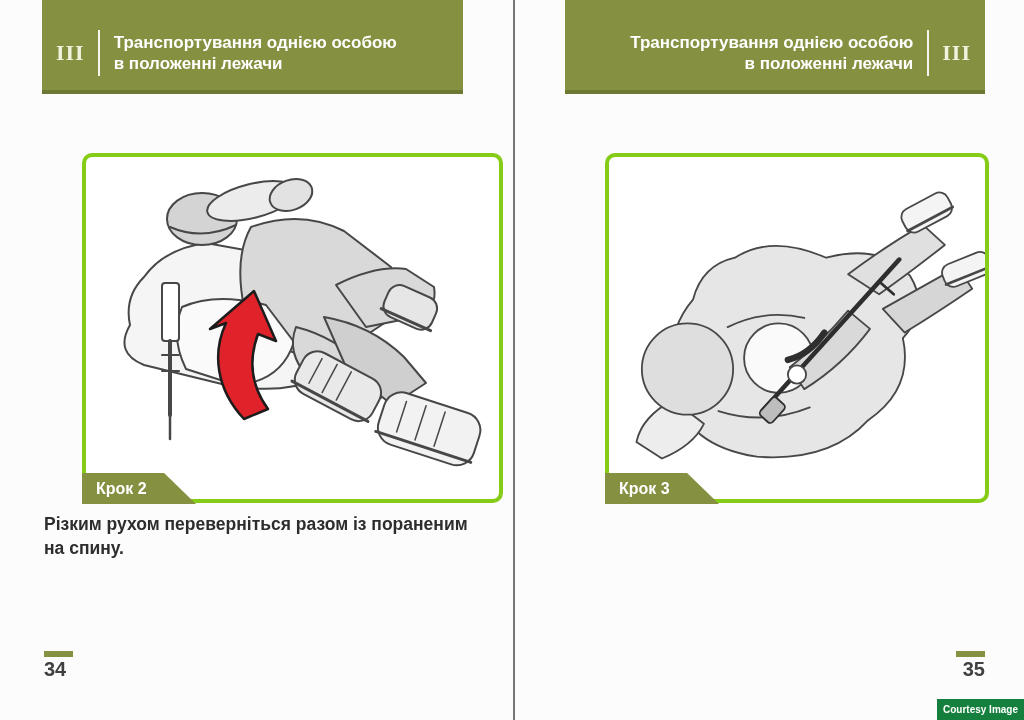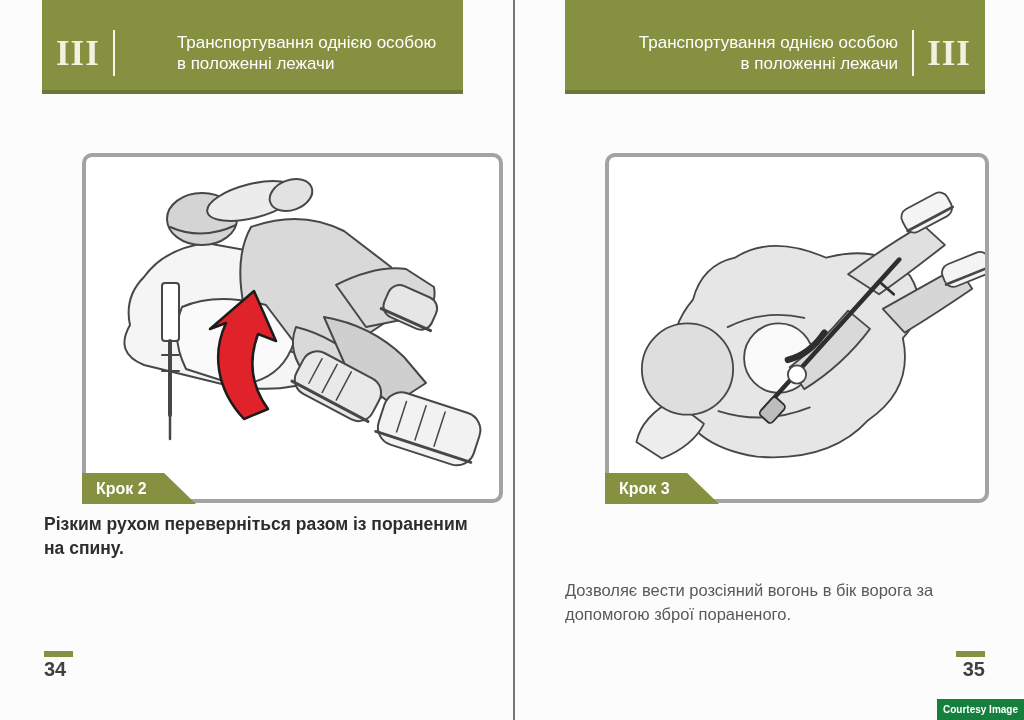--- a/index.html
+++ b/index.html
@@ -7,33 +7,33 @@
   .canvas{position:relative;width:1024px;height:720px;background:#fcfcfc;overflow:hidden;}
 
   
   .spine{position:absolute;left:513px;top:0;width:2px;height:720px;background:#767676;}
 
   
   .band{position:absolute;top:0;height:94px;background:#859040;border-bottom:4px solid #6d7834;
         display:flex;align-items:center;box-sizing:border-box;padding-top:16px;}
   .band-left{left:42px;width:421px;padding-left:14px;}
   .band-right{left:565px;width:420px;flex-direction:row-reverse;padding-right:14px;}
-  .roman{font-family:"Liberation Serif",serif;font-weight:bold;font-size:35px;color:#f1f2dd;
+  .roman{font-family:"Liberation Serif",serif;font-weight:bold;font-size:22px;color:#f1f2dd;
          letter-spacing:1px;line-height:1;}
   .vrule{width:2px;height:46px;background:#f6f6ec;flex:0 0 2px;}
   .band-left .roman{margin-right:13px;}
   .band-left .vrule{margin-right:14px;}
   .band-right .roman{margin-left:13px;}
   .band-right .vrule{margin-left:14px;}
-  .band-title{color:#ffffff;font-weight:normal;font-size:17px;line-height:21px;margin-left:48px;}
+  .band-title{color:#ffffff;font-weight:bold;font-size:17px;line-height:21px;}
   .band-right .band-title{text-align:right;flex:1;}
 
   
   .frame{position:absolute;top:137px;height:350px;box-sizing:border-box;background:#ffffff;
-         border:4px solid #a3a3a3;border-radius:10px;}
+         border:4px solid #84cc16;border-radius:10px;}
   .frame-left{left:42px;width:421px;}
   .frame-right{left:565px;width:384px;}
   .frame svg{position:absolute;left:0;top:0;width:100%;height:100%;}
 
   .step-tab{position:absolute;left:-4px;bottom:-5px;height:31px;width:114px;background:#859040;
             clip-path:polygon(0 0,72% 0,100% 100%,0 100%);
             color:#ffffff;font-weight:bold;font-size:16px;line-height:31px;
             padding-left:14px;box-sizing:border-box;}
 
   
@@ -166,20 +166,19 @@
       <line x1="296" y1="120" x2="312" y2="134" stroke="#2e2e2e" stroke-width="3"></line>
       <rect x="166" y="252" width="26" height="18" rx="4" transform="rotate(-48 179 261)" fill="#bdbdbd" stroke="#2e2e2e"></rect>
 
       <circle cx="206" cy="222" r="10" fill="#ffffff"></circle>
     </svg>
     <figcaption class="step-tab">
       <span>Крок 3</span>
     </figcaption>
   </figure>
 
-  <p class="note-text">Дозволяє вести розсіяний вогонь в бік ворога за допомогою зброї пораненого.</p>
 
   <div class="pagerule pagerule-right"></div>
   <div class="pagenum pagenum-right">35</div>
 
   <div class="watermark">Courtesy Image</div>
 
 </div>
 
 </body></html>

